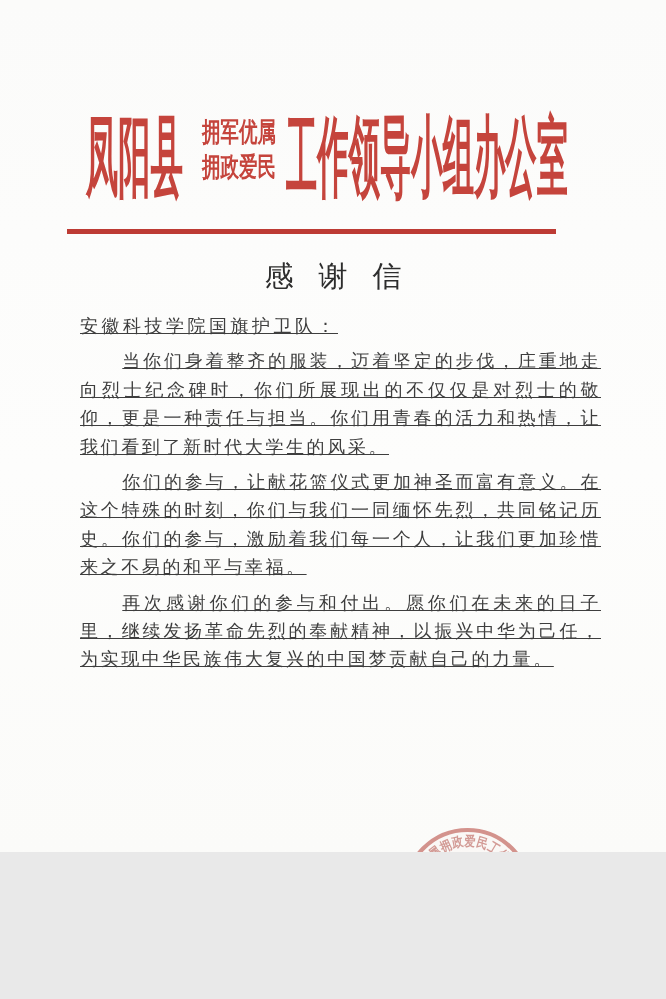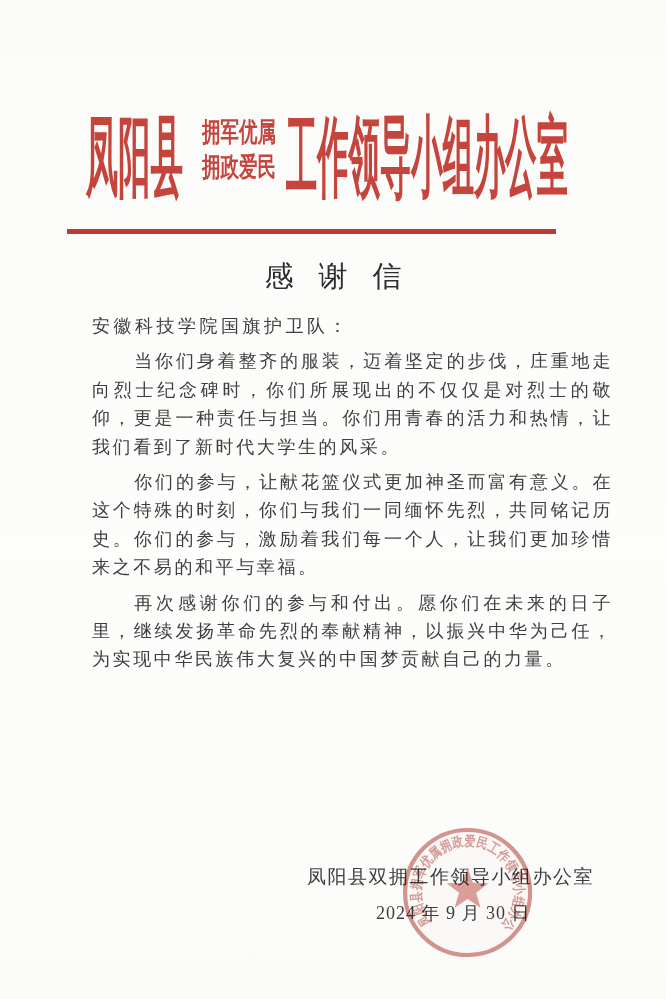--- a/index.html
+++ b/index.html
@@ -1,19 +1,19 @@
 <!DOCTYPE html>
 <html><head>
 <meta charset="utf-8">
 <style>
   html, body { margin: 0; padding: 0; background: #e9e9e9; }
   .page {
     position: relative;
     width: 666px;
-    height: 999px;
+    height: 852px;
     margin: 0 auto;
     background: #fcfcfb;
     background-image: linear-gradient(180deg, #fbfbfa 0%, #fdfdfc 55%, #fbfbf9 100%);
     overflow: hidden;
     font-family: "Liberation Serif", "DejaVu Serif", serif;
   }
   .letterhead-svg { position: absolute; top: 98px; left: 0; }
   .letterhead-svg text {
     font-family: "Liberation Serif", "DejaVu Serif", serif;
     font-weight: bold;
@@ -33,28 +33,29 @@
     font-family: "Liberation Sans", "DejaVu Sans", sans-serif;
     font-size: 29px;
     font-weight: normal;
     color: #2d2d2d;
     letter-spacing: 25px;
     text-indent: 25px;
     white-space: nowrap;
   }
   .content {
     position: absolute;
-    left: 92px; top: 312px;
+    left: 80px; top: 312px;
     width: 521px;
     font-size: 18px;
     line-height: 28.4px;
     letter-spacing: 2.6px;
     color: #3e3e3e;
     text-align: justify;
     text-justify: inter-character;
+    text-decoration: underline;
   }
   .content p { margin: 0; }
   .salutation { letter-spacing: 3.5px; }
   .para { text-indent: 2.35em; margin-top: 7px !important; }
   .signature-org {
     position: absolute;
     top: 864px; right: 72px;
     font-size: 19px;
     letter-spacing: 1.5px;
     color: #3e3e3e;

